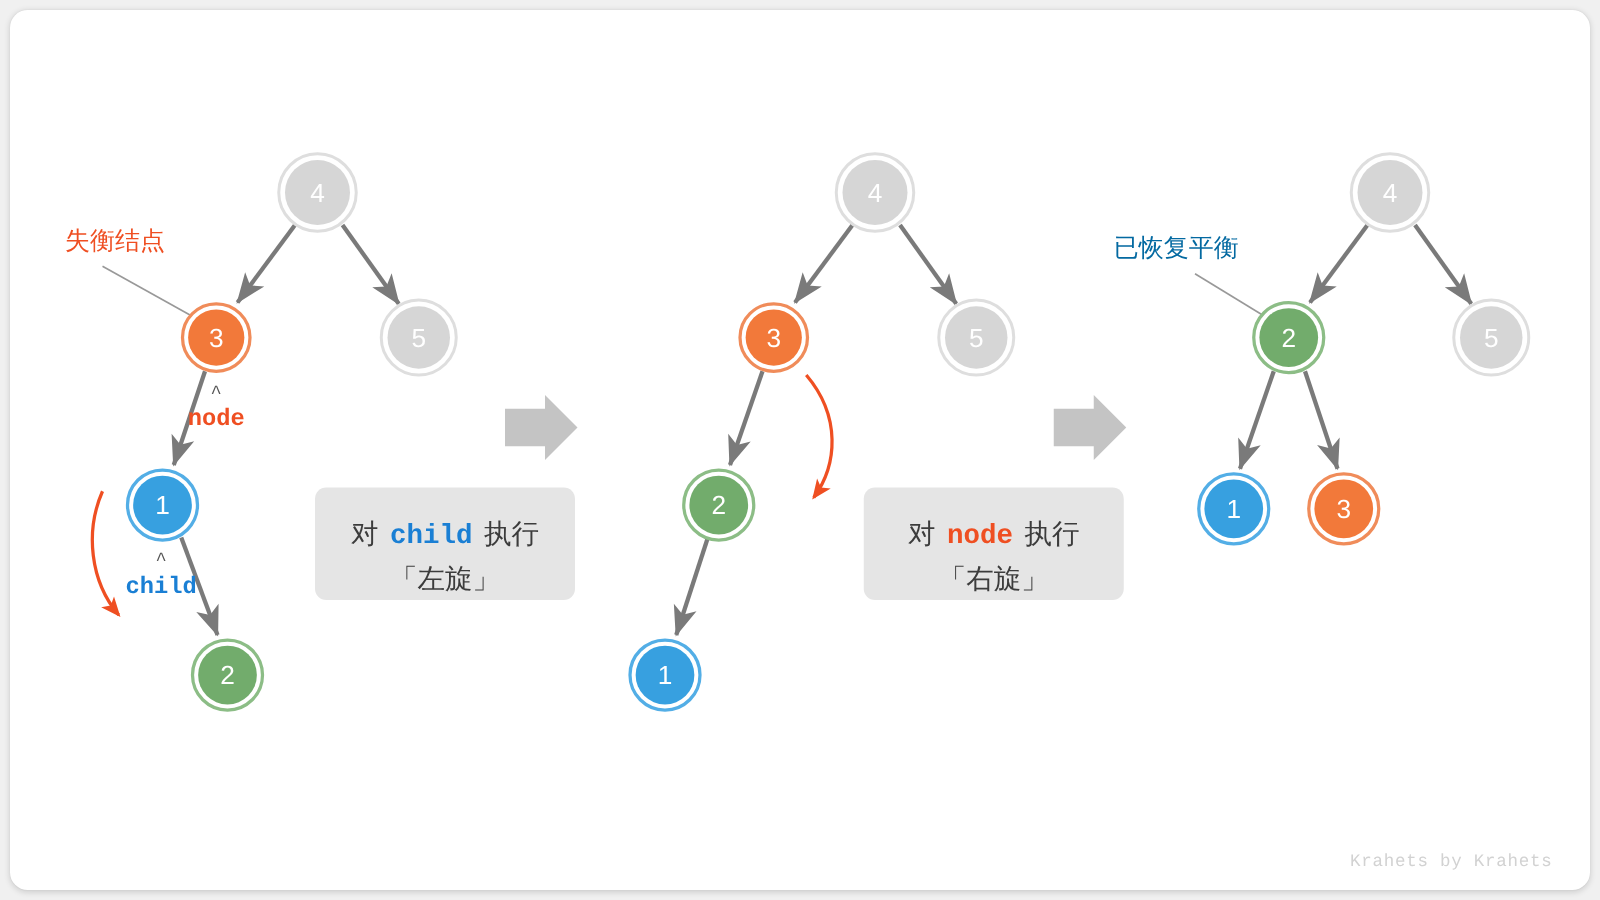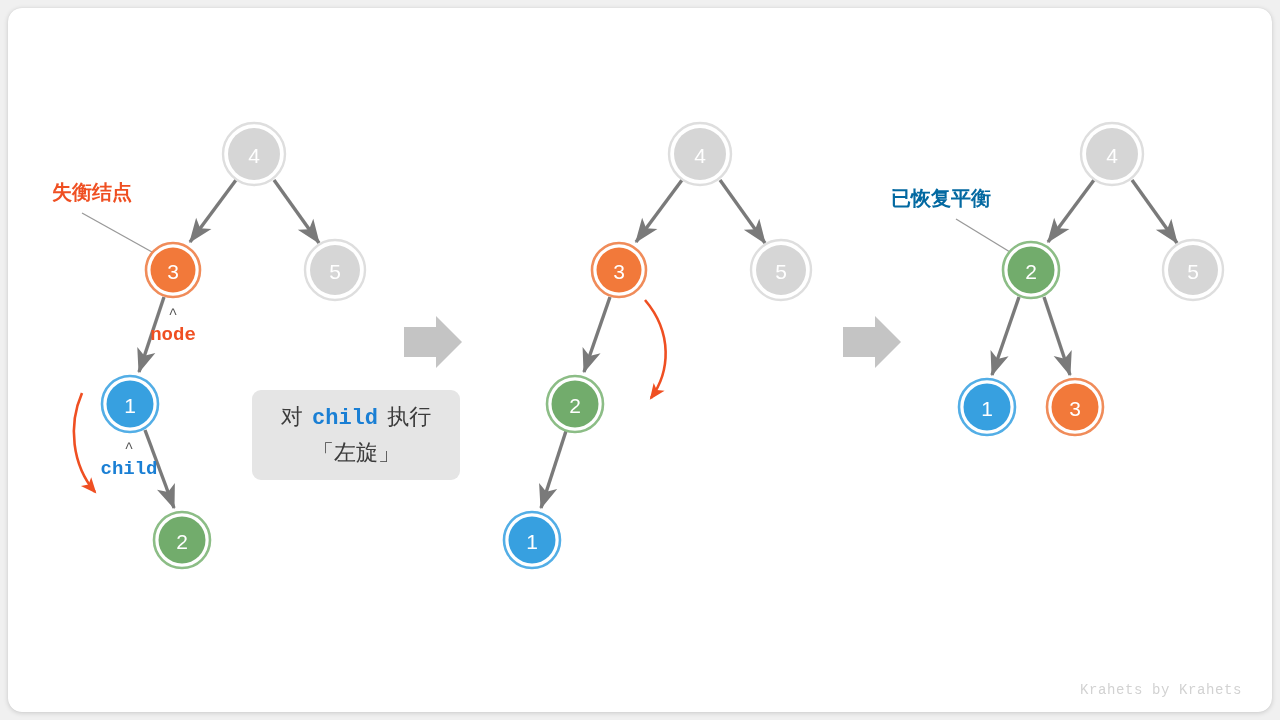--- a/index.html
+++ b/index.html
@@ -51,40 +51,40 @@
   }
   .code-label {
     font-family: "Liberation Mono", monospace;
     font-size: 19px;
     font-weight: bold;
     text-anchor: middle;
   }
   .ann-text {
     font-family: "Liberation Sans", sans-serif;
     font-size: 20px;
-    font-weight: bold;
+    font-weight: normal;
   }
   .credit {
     position: absolute;
     right: 38px;
     bottom: 22px;
     font-family: "Liberation Mono", monospace;
     font-size: 14px;
     color: #d2d2d2;
     letter-spacing: 0.6px;
     white-space: nowrap;
   }
   .callout {
     position: absolute;
     background: #e5e5e5;
     border-radius: 9px;
     display: flex;
     flex-direction: column;
     align-items: center;
-    justify-content: center;
+    justify-content: flex-end;
     box-sizing: border-box;
   }
   .callout .line {
     font-family: "Liberation Sans", sans-serif;
     font-size: 22px;
     color: #3c3c3c;
     line-height: 1.55;
     white-space: nowrap;
   }
   .callout .mono {
@@ -243,15 +243,23 @@
 
   <div class="callout" style="left:252px; top:390px; width:208px; height:90px;">
     <div class="line">
       <span>对</span>
       <span class="mono" style="color:#1a7fd4;">child</span>
       <span>执行</span>
     </div>
     <div class="line">「左旋」</div>
   </div>
 
+  <div class="callout" style="left:691px; top:390px; width:208px; height:90px;">
+    <div class="line">
+      <span>对</span>
+      <span class="mono" style="color:#ef4f22;">node</span>
+      <span>执行</span>
+    </div>
+    <div class="line">「右旋」</div>
+  </div>
 
   <div class="credit">Krahets by Krahets</div>
 </div>
 
 </body></html>

